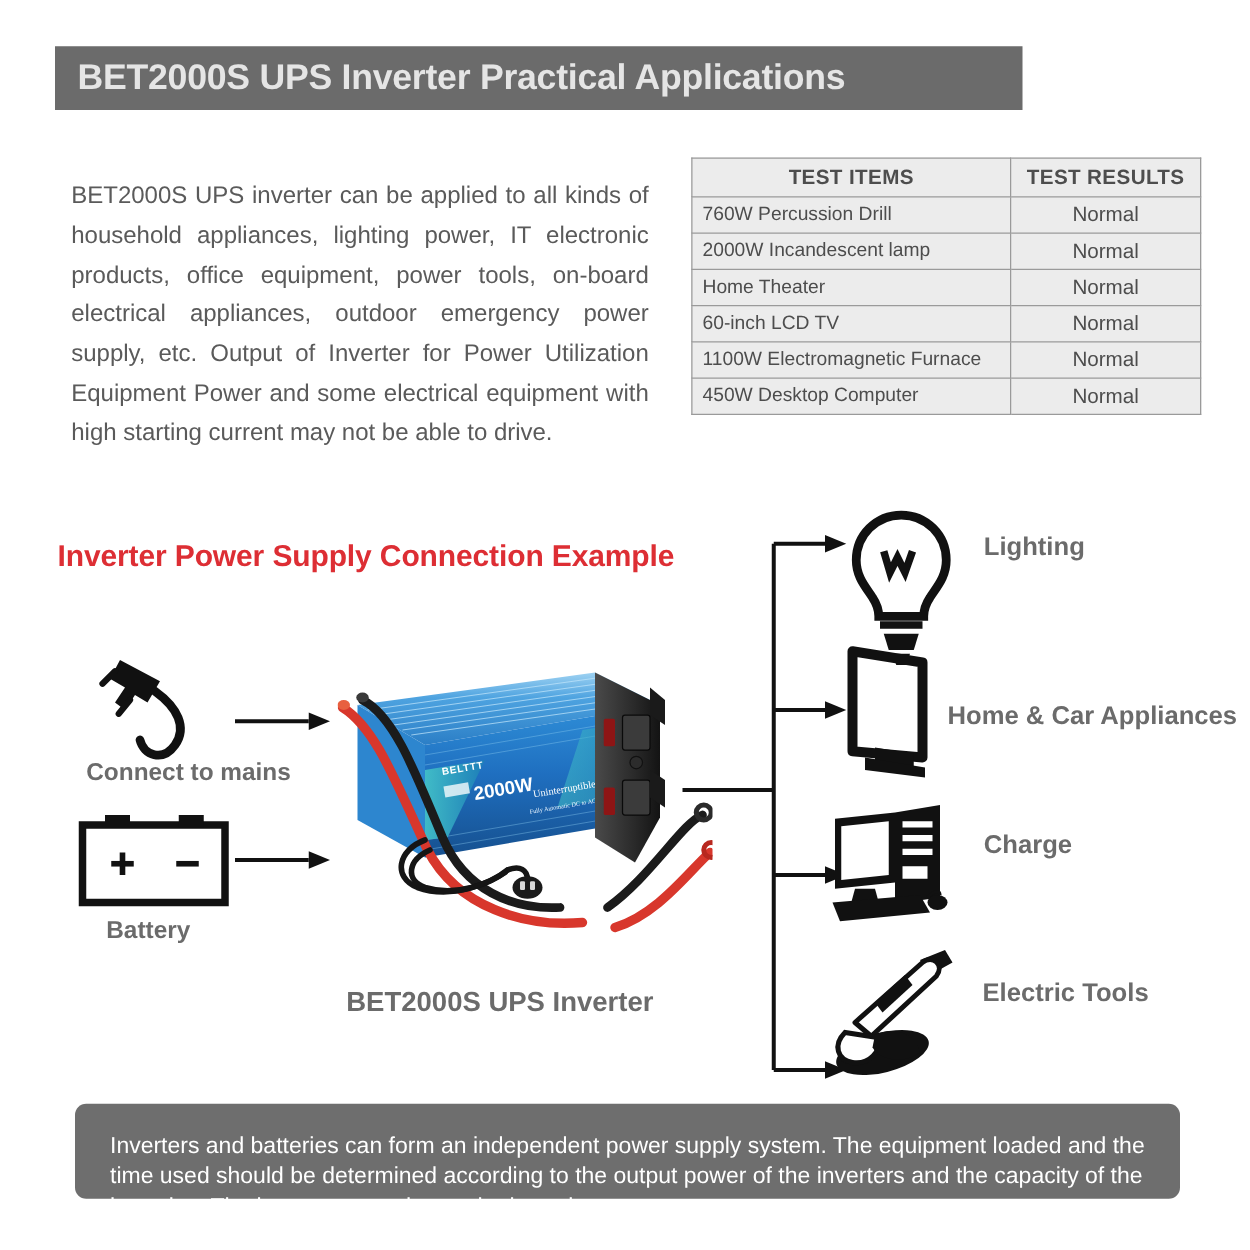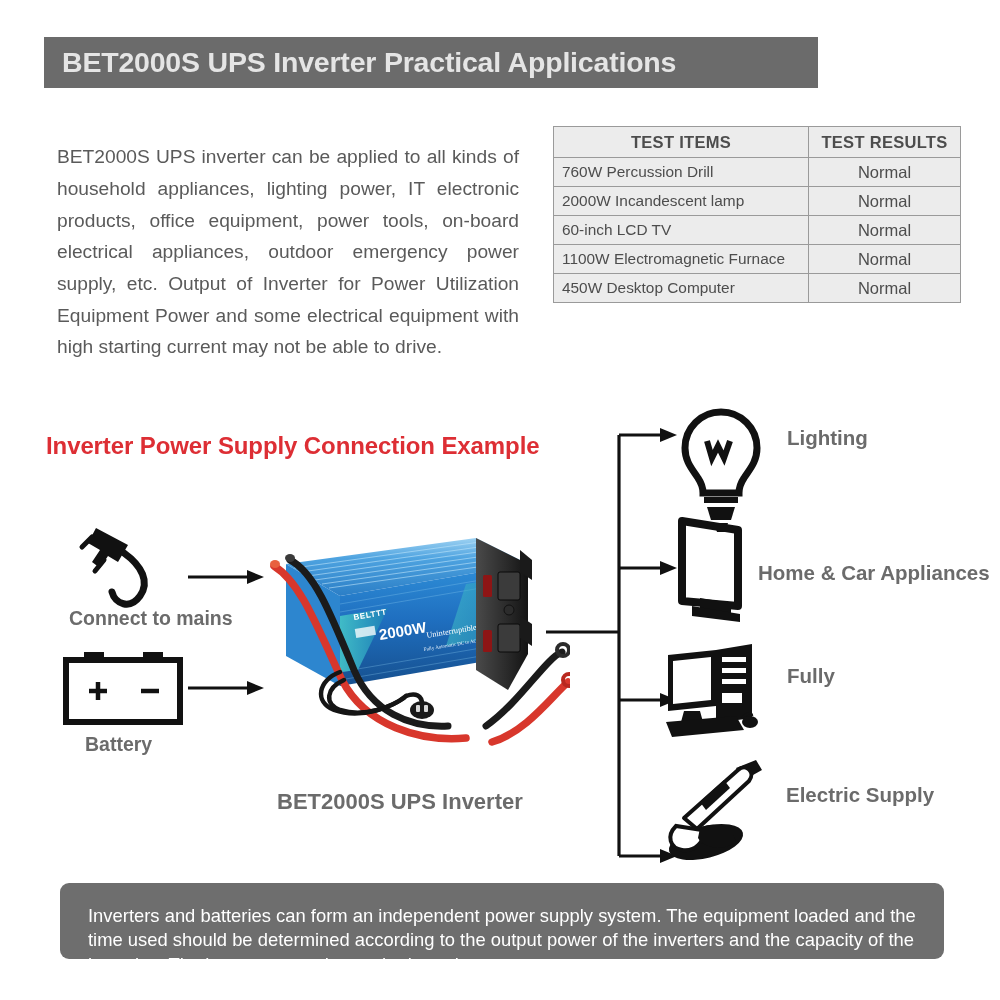--- a/index.html
+++ b/index.html
@@ -182,20 +182,24 @@
           <th>TEST RESULTS</th>
         </tr>
       </thead>
       <tbody>
         <tr>
           <td class="item">760W Percussion Drill</td>
           <td class="result">Normal</td>
         </tr>
         <tr>
           <td class="item">2000W Incandescent lamp</td>
+          <td class="result">Normal</td>
+        </tr>
+        <tr>
+          <td class="item">Home Theater</td>
           <td class="result">Normal</td>
         </tr>
         <tr>
           <td class="item">60-inch LCD TV</td>
           <td class="result">Normal</td>
         </tr>
         <tr>
           <td class="item">1100W Electromagnetic Furnace</td>
           <td class="result">Normal</td>
         </tr>
@@ -399,20 +403,20 @@
       <rect x="146" y="185" width="4" height="7" rx="1" fill="#d9d9d9"></rect>
       <rect x="154" y="185" width="4" height="7" rx="1" fill="#d9d9d9"></rect>
     </g>
   </svg>
 
   <div class="label label-mains">Connect to mains</div>
   <div class="label label-battery">Battery</div>
   <div class="label label-inverter">BET2000S UPS Inverter</div>
   <div class="label label-lighting">Lighting</div>
   <div class="label label-home">Home &amp; Car Appliances</div>
-  <div class="label label-office">Fully</div>
-  <div class="label label-tools">Electric Supply</div>
+  <div class="label label-office">Charge</div>
+  <div class="label label-tools">Electric Tools</div>
 
   <div class="footer-note">
     <p>Inverters and batteries can form an independent power supply system. The equipment loaded and the time used should be determined according to the output power of the inverters and the capacity of the batteries. The inverters can charge the batteries.</p>
   </div>
 
 </div>
 
 </body></html>

